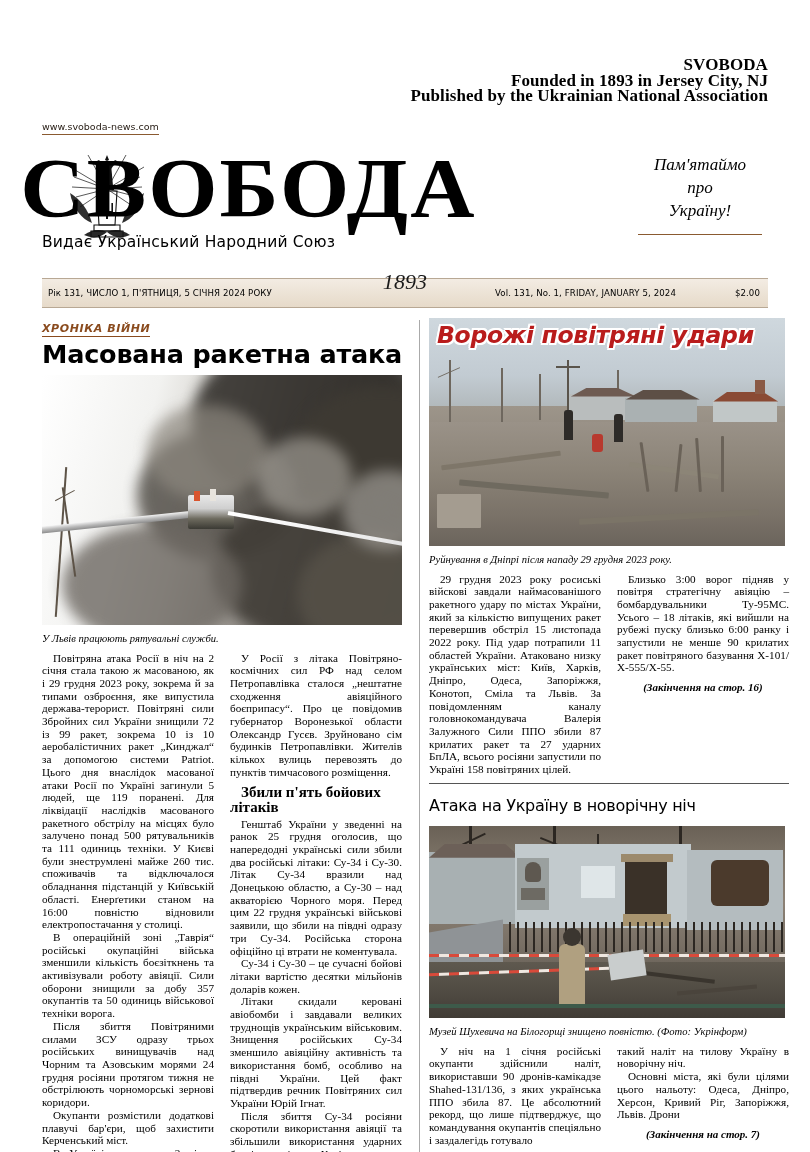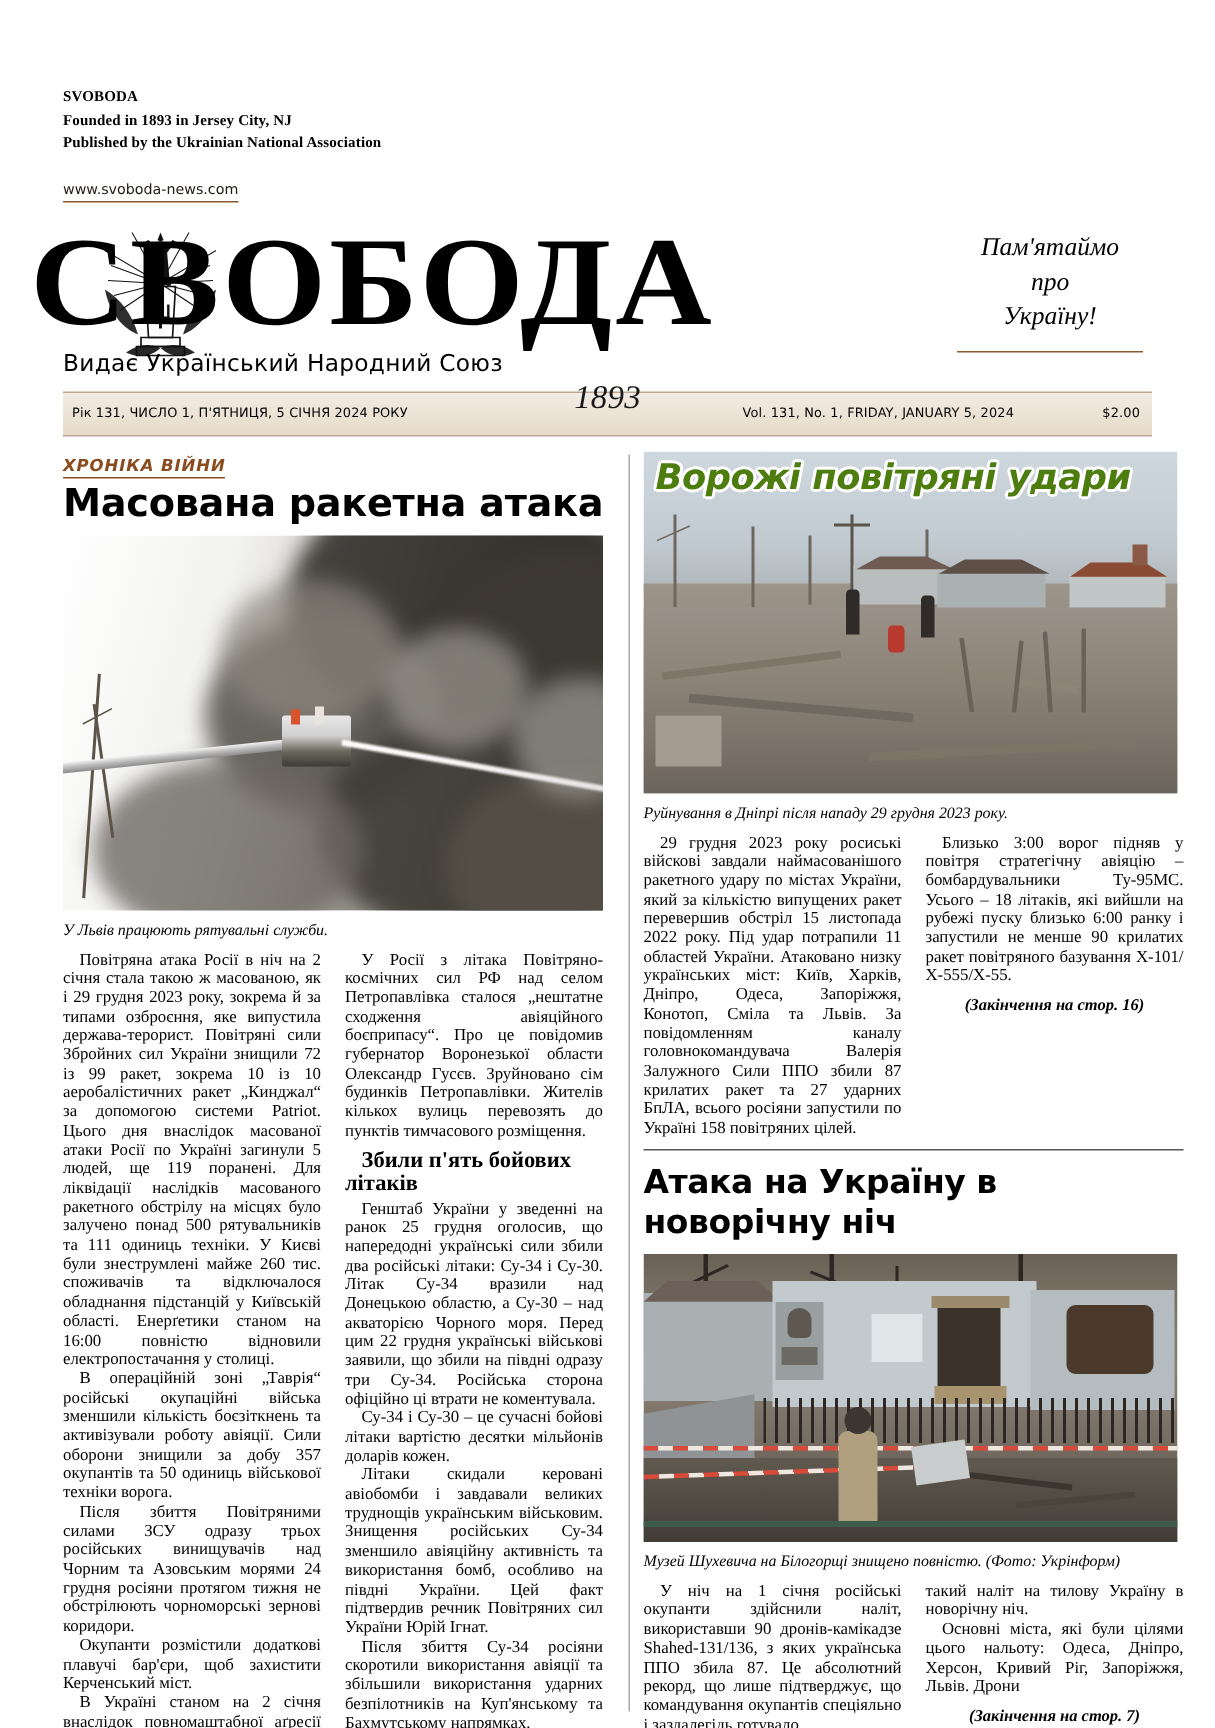--- a/index.html
+++ b/index.html
@@ -21,23 +21,24 @@
     position: relative;
     box-sizing: border-box;
     padding: 0 42px;
   }
 
   
   .flag-top {
     padding-top: 57px;
     font-family: "Liberation Serif", serif;
     font-weight: bold;
-    font-size: 10px;
+    font-size: 17px;
     line-height: 15.5px;
     letter-spacing: .1px;
+    text-align: right;
   }
   .flag-top div { white-space: nowrap; }
 
   .weburl {
     margin-top: 17px;
     font-family: "DejaVu Sans", sans-serif;
     font-size: 9.5px;
     color: #241a12;
     display: inline-block;
     padding-bottom: 2px;
@@ -101,21 +102,21 @@
     background: linear-gradient(to bottom, #f3ece3, #e6dac9);
     border-top: 1px solid #b8a894;
     border-bottom: 1px solid #b8a894;
     display: flex;
     align-items: center;
     font-family: "DejaVu Sans", sans-serif;
     font-size: 8.6px;
     letter-spacing: .1px;
     padding: 0 6px;
     box-sizing: border-box;
-    margin-top: 2px;
+    margin-top: 19px;
   }
   .datebar .left  { flex: 0 0 auto; }
   .datebar .mid   { flex: 1 1 auto; text-align: center; }
   .datebar .right { flex: 0 0 auto; margin-right: 86px; }
   .datebar .price { position: absolute; right: 8px; }
   .yearstamp {
     position: absolute;
     left: 50%;
     transform: translateX(-50%);
     top: -10px;
@@ -205,21 +206,21 @@
   .mus-person { position:absolute; background:#b0a080; border-radius: 6px 6px 2px 2px; }
 
   .photo-overlay-title {
     position: absolute;
     left: 8px;
     top: 3px;
     font-family: "DejaVu Sans", sans-serif;
     font-style: italic;
     font-weight: bold;
     font-size: 23.5px;
-    color: #4d7c0f;
+    color: #b91c1c;
     letter-spacing: -.3px;
     text-shadow:
       -1.6px -1.6px 0 #fff, 1.6px -1.6px 0 #fff,
       -1.6px  1.6px 0 #fff, 1.6px  1.6px 0 #fff,
        0 -2px 0 #fff, 0 2px 0 #fff, -2px 0 0 #fff, 2px 0 0 #fff;
     white-space: nowrap;
   }
 
   .caption {
     font-family: "Liberation Serif", serif;
@@ -257,22 +258,22 @@
     font-weight: bold;
     font-size: 11px;
     text-align: center;
     text-indent: 0 !important;
     margin-top: 7px !important;
   }
   .hr-thin { border-top: 1px solid #555; margin: 7px 0 0 0; }
 
   .hl-sub {
     font-family: "DejaVu Sans", sans-serif;
-    font-weight: bold;
-    font-size: 22px;
+    font-weight: normal;
+    font-size: 16px;
     line-height: 27px;
     letter-spacing: -.3px;
     margin: 8px 0 7px 0;
   }
 </style>
 </head>
 <body>
 
 <div class="page">
 

